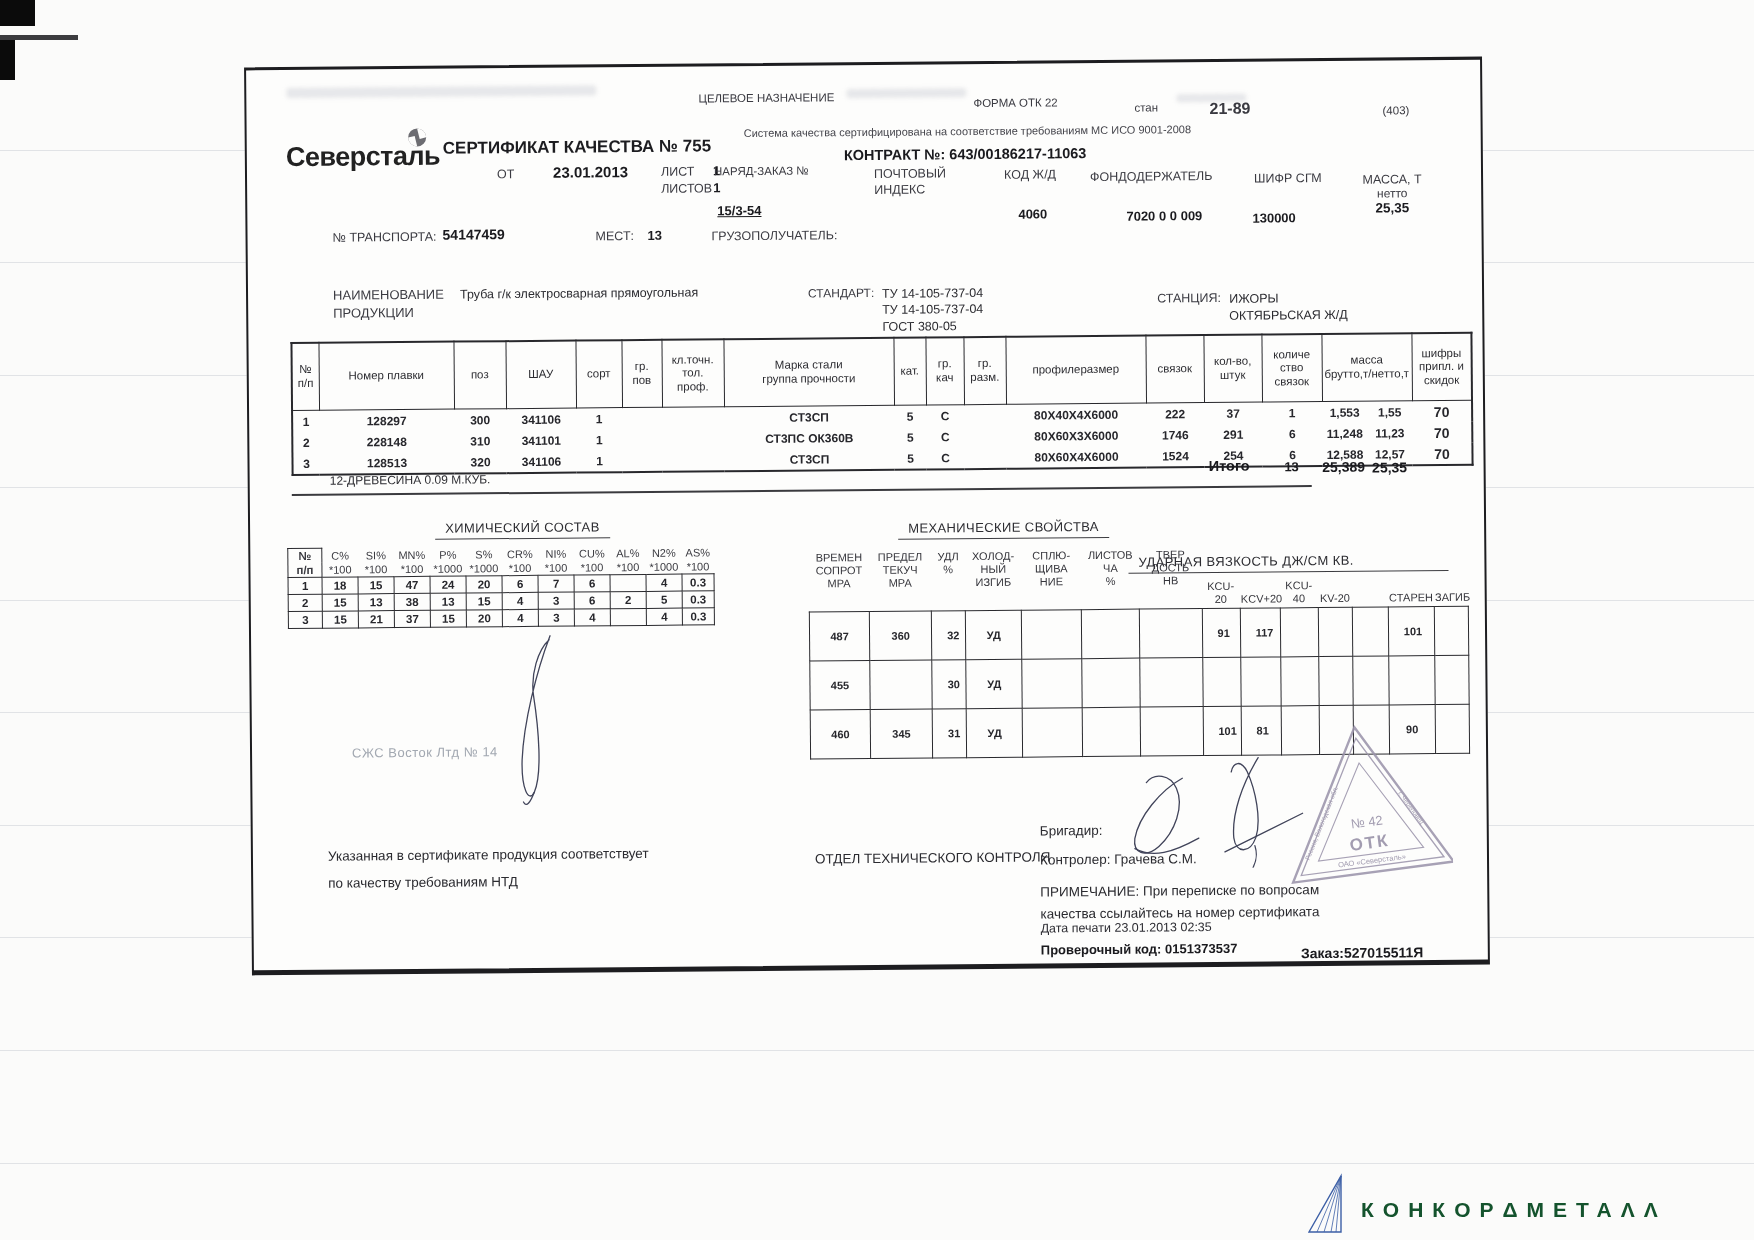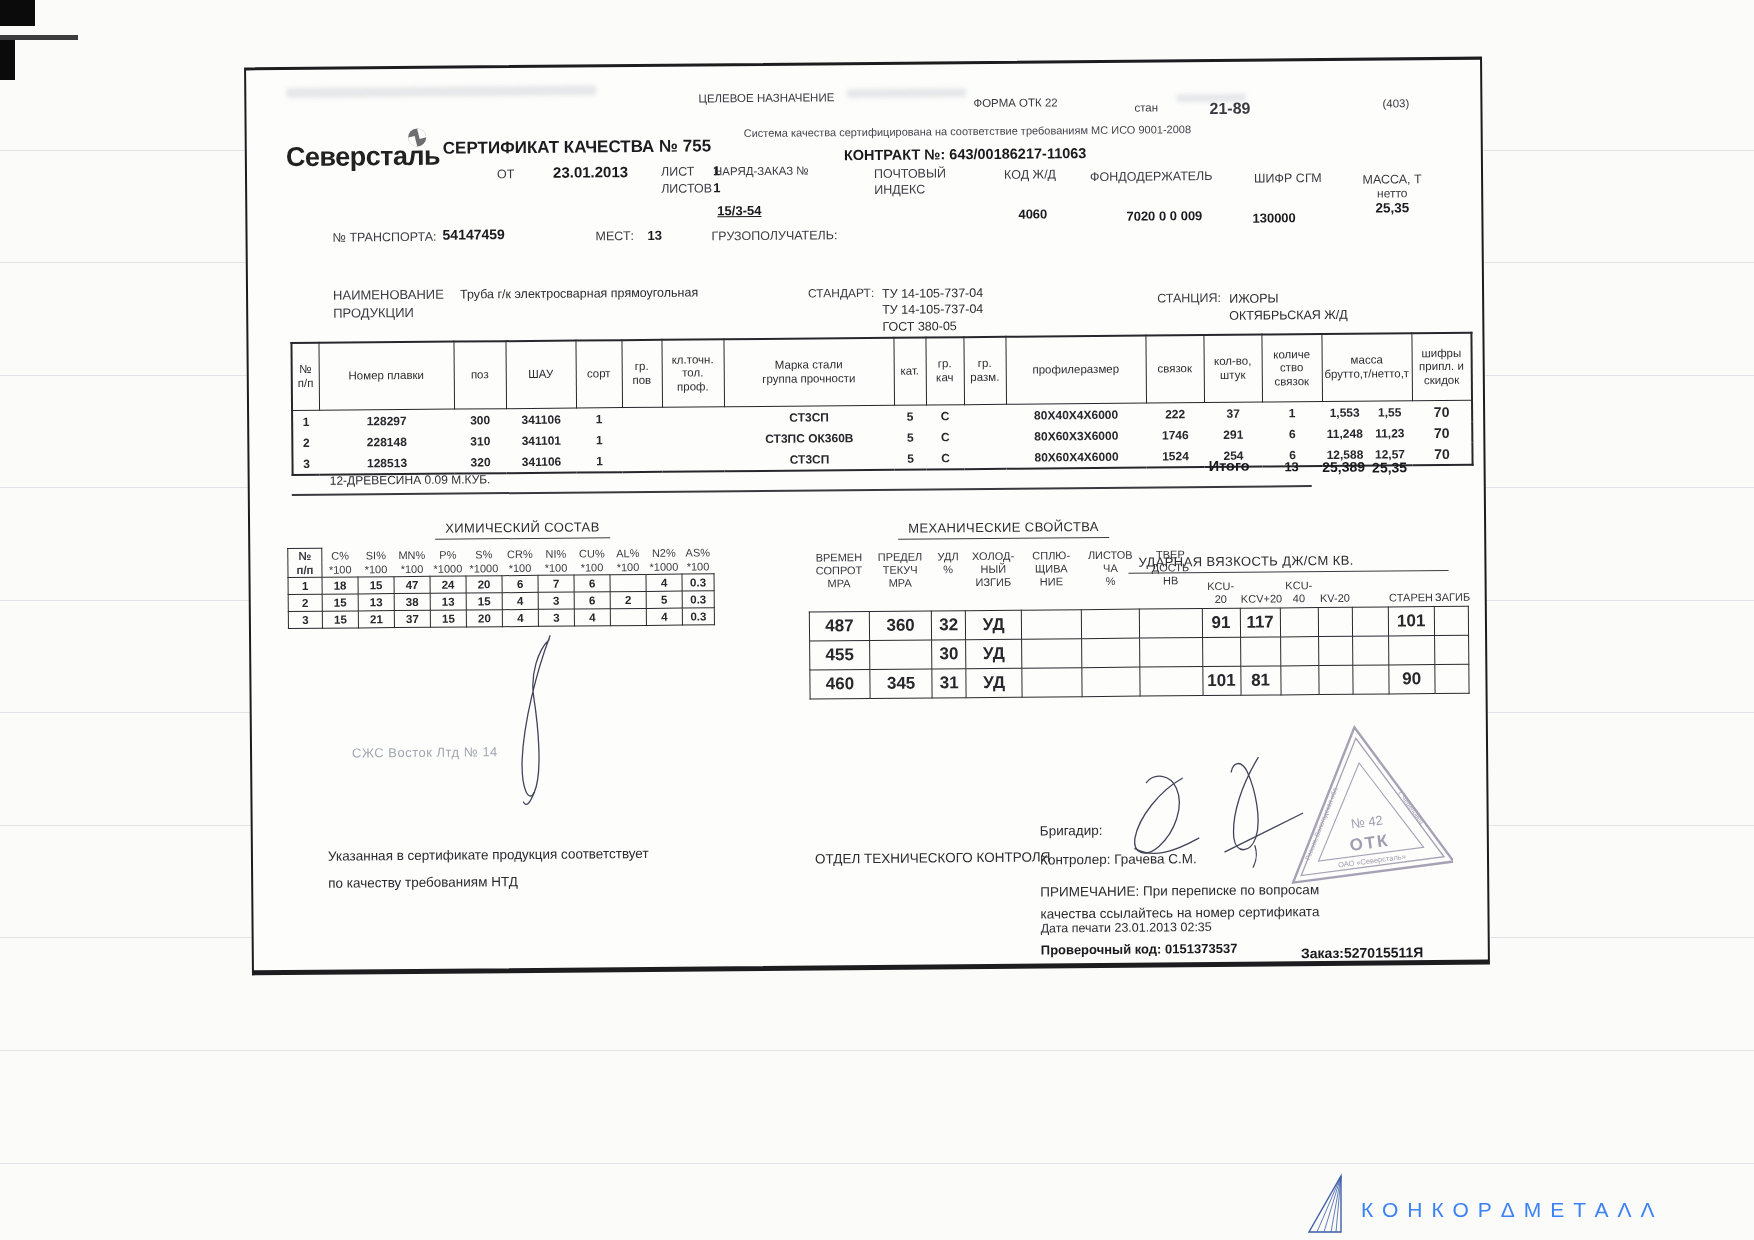--- a/index.html
+++ b/index.html
@@ -51,29 +51,29 @@
   .chem-table td{
     border:1.4px solid #2a2a2e;font-size:11.5px;font-weight:600;text-align:center;
     height:16px;padding:0;color:#27272c;
   }
   
   .mech-table{width:660px;}
   .mech-table th{font-weight:normal;font-size:11px;line-height:1.2;color:#35353b;
     border:none;padding:0 1px 2px 1px;height:58px;white-space:pre-line;}
   .mech-table th.mh{vertical-align:top;}
   .mech-table th.ih{vertical-align:bottom;font-size:11px;}
-  .mech-table td{border:1.5px solid #2a2a2e;font-size:17px;font-weight:600;text-align:center;
-    height:18px;padding:4px;color:#27272c;}
+  .mech-table td{border:1.5px solid #2a2a2e;font-size:11px;font-weight:600;text-align:center;
+    height:18px;padding:15px;color:#27272c;}
   
   .watermark{font-size:13px;color:#a2a8b1;letter-spacing:.5px;}
   .foot{font-size:13.5px;color:#2b2b30;}
   .sig path{fill:none;stroke:#41445a;stroke-width:1.3;stroke-linecap:round;}
   .stamp text{fill:#968fa6;}
   .stamp polygon{fill:none;stroke:#9b94ab;}
-  .logo-text{font-size:21px;letter-spacing:9px;color:#3b82f6;font-weight:400;}
+  .logo-text{font-size:21px;letter-spacing:9px;color:#14532d;font-weight:700;}
 </style>
 </head>
 <body>
 
 <div class="abs corner-block" style="left:0;top:0;width:35px;height:26px;"></div>
 <div class="abs corner-block" style="left:0;top:38px;width:15px;height:42px;"></div>
 <div class="abs" style="left:0;top:35px;width:78px;height:5px;background:#3c3c3f;"></div>
 <div class="abs scan-line" style="top:150px;"></div>
 <div class="abs scan-line" style="top:262px;"></div>
 <div class="abs scan-line" style="top:375px;"></div>
@@ -88,21 +88,21 @@
 <div class="abs doc">
 
   <div class="abs smudge" style="left:40px;top:18px;width:310px;height:10px;"></div>
   <div class="abs smudge" style="left:600px;top:24px;width:120px;height:9px;"></div>
   <div class="abs smudge" style="left:930px;top:32px;width:70px;height:8px;"></div>
 
   <div class="abs lab" style="left:452px;top:26px;">ЦЕЛЕВОЕ НАЗНАЧЕНИЕ</div>
   <div class="abs lab" style="left:727px;top:33px;">ФОРМА ОТК 22</div>
   <div class="abs lab" style="left:888px;top:39px;">стан</div>
   <div class="abs lab b" style="left:963px;top:38px;font-size:16px;">21-89</div>
-  <div class="abs lab" style="left:1136px;top:37px;">(403)</div>
+  <div class="abs lab" style="left:1136px;top:44px;">(403)</div>
   <div class="abs small" style="left:497px;top:61px;">Система качества сертифицирована на соответствие требованиям МС ИСО 9001-2008</div>
 
   <div class="abs" style="left:39px;top:72px;font-size:27px;font-weight:bold;color:#222;letter-spacing:-0.5px;">Северсталь</div>
   <svg class="abs" style="left:160px;top:58px;" width="21" height="21" viewBox="0 0 21 21">
     <circle cx="10.5" cy="10.5" r="9" fill="#6d6d72"></circle>
     <path d="M10.5 1.5 A9 9 0 0 1 19.5 10.5 L13 12 Z" fill="#fdfdfc"></path>
     <path d="M10.5 19.5 A9 9 0 0 1 1.5 10.5 L8 9 Z" fill="#fdfdfc"></path>
   </svg>
 
   <div class="abs" style="left:196px;top:70px;font-size:17px;font-weight:bold;color:#1c1c20;">СЕРТИФИКАТ КАЧЕСТВА № 755</div>

